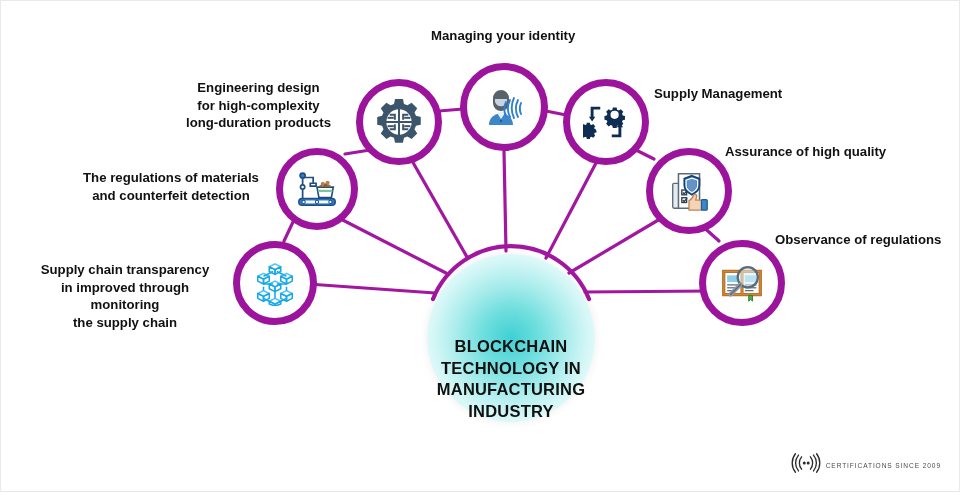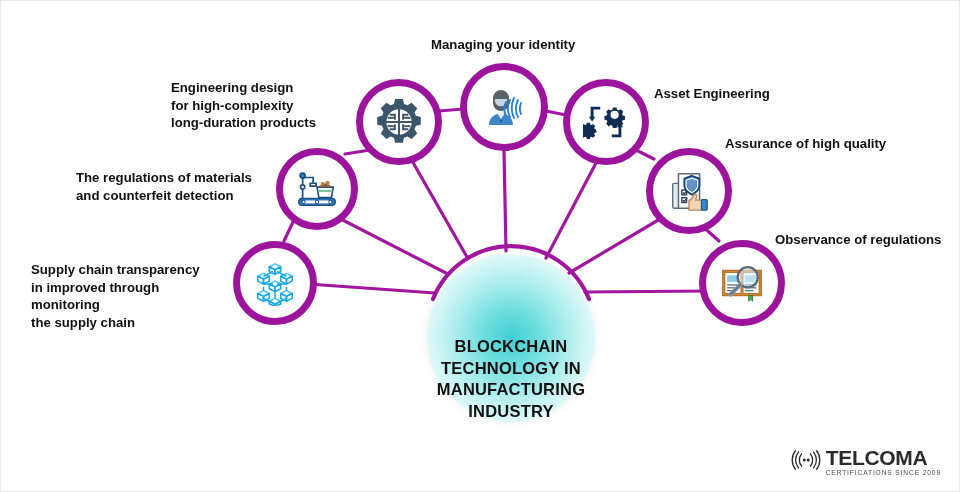--- a/index.html
+++ b/index.html
@@ -75,21 +75,21 @@
   
   .label {
     position: absolute;
     font-size: 13.2px;
     font-weight: bold;
     line-height: 1.33;
     color: #111111;
     white-space: pre-line;
     z-index: 6;
   }
-  .label.right-align { text-align: left; }
+  .label.right-align { text-align: center; }
   .label.left-align  { text-align: left; }
 
   
   .logo {
     position: absolute;
     right: 18px;
     bottom: 14px;
     display: flex;
     align-items: center;
     gap: 5px;
@@ -263,21 +263,21 @@
         <g fill="none" stroke="#2f7fd0" stroke-width="1.9" stroke-linecap="round">
           <path d="M26 33 a10 13 0 0 1 0 -14"></path>
           <path d="M30 34 a11 15 0 0 1 0 -17"></path>
           <path d="M34 35 a12 17 0 0 1 0 -20"></path>
           <path d="M38 34 a11 15 0 0 1 0 -17"></path>
           <path d="M41 31 a8 11 0 0 1 0 -11"></path>
         </g>
       </svg>
     </span>
   </div>
-  <div class="label left-align" style="left:430px; top:35px; width:250px;">Managing your identity</div>
+  <div class="label left-align" style="left:430px; top:26px; width:250px;">Managing your identity</div>
 
   <div class="node" style="left:562px; top:78px; width:86px; height:86px;">
     <span>
       <svg width="46" height="46" viewBox="0 0 48 48">
         <g fill="#0f2d52">
 
           <path d="M30.5 8 h5 l.7 3 2.2 .9 2.6-1.7 3.5 3.5 -1.7 2.6 .9 2.2 3 .7 v5 l-3 .7 -.9 2.2 1.7 2.6 -3.5 3.5 -2.6-1.7 -2.2 .9 -.7 3 h-5 l-.7-3 -2.2-.9 -2.6 1.7 -3.5-3.5 1.7-2.6 -.9-2.2 -3-.7 v-5 l3-.7 .9-2.2 -1.7-2.6 3.5-3.5 2.6 1.7 2.2-.9 z" transform="translate(-2,-2) scale(0.78) translate(12,6)"></path>
 
           <path d="M30.5 8 h5 l.7 3 2.2 .9 2.6-1.7 3.5 3.5 -1.7 2.6 .9 2.2 3 .7 v5 l-3 .7 -.9 2.2 1.7 2.6 -3.5 3.5 -2.6-1.7 -2.2 .9 -.7 3 h-5 l-.7-3 -2.2-.9 -2.6 1.7 -3.5-3.5 1.7-2.6 -.9-2.2 -3-.7 v-5 l3-.7 .9-2.2 -1.7-2.6 3.5-3.5 2.6 1.7 2.2-.9 z" transform="scale(0.62) translate(-24,32)"></path>
         </g>
@@ -286,21 +286,21 @@
 
         <g fill="#0f2d52">
           <path d="M8 8 h10 v3 h-7 v9 h-3 z"></path>
           <path d="M6.2 18.5 h6.6 l-3.3 5 z"></path>
           <path d="M40 40 h-10 v-3 h7 v-9 h3 z"></path>
           <path d="M41.8 29.5 h-6.6 l3.3 -5 z"></path>
         </g>
       </svg>
     </span>
   </div>
-  <div class="label left-align" style="left:653px; top:84px; width:230px;">Asset Engineering</div>
+  <div class="label left-align" style="left:653px; top:84px; width:230px;">Supply Management</div>
 
   <div class="node" style="left:645px; top:147px; width:86px; height:86px;">
     <span>
       <svg width="46" height="46" viewBox="0 0 48 48">
 
         <rect x="7" y="16" width="10" height="26" rx="1.5" fill="#e6ebef" stroke="#5b6b7a" stroke-width="1.4"></rect>
 
         <path d="M13 6 h22 v36 h-22 z" fill="#ffffff" stroke="#5b6b7a" stroke-width="1.6"></path>
 
         <g stroke="#2c3e50" stroke-width="1.4" fill="none">
@@ -312,21 +312,21 @@
 
         <path d="M27 8 l8 3 v7 q0 6 -8 10 q-8 -4 -8 -10 v-7 z" fill="#2f6fb5" stroke="#17406e" stroke-width="1.6"></path>
         <path d="M27 11.5 l5 1.9 v4.8 q0 3.8 -5 6.4 q-5 -2.6 -5 -6.4 v-4.8 z" fill="#ffffff" opacity="0.25"></path>
         <path d="M27 10.5 l6 2.3 v5.4 q0 4.5 -6 7.5 q-6 -3 -6 -7.5 v-5.4 z" fill="none" stroke="#ffffff" stroke-width="1.3"></path>
 
         <path d="M24 44 v-10 q3 -1 4.5 -5 q.6 -2.2 2.4 -1.6 q1.6 .6 1 2.8 l-1 3.4 h6.4 q2 0 1.7 2 l-1.4 7 q-.3 1.4 -2 1.4 z" fill="#f6d3b3" stroke="#b6875f" stroke-width="1.4" stroke-linejoin="round"></path>
         <rect x="37" y="33" width="6" height="11" rx="1" fill="#3d87c9" stroke="#1e5c94" stroke-width="1.3"></rect>
       </svg>
     </span>
   </div>
-  <div class="label left-align" style="left:724px; top:134px; width:230px;">Assurance of high quality</div>
+  <div class="label left-align" style="left:724px; top:142px; width:230px;">Assurance of high quality</div>
 
   <div class="node" style="left:698px; top:239px; width:86px; height:86px;">
     <span>
       <svg width="46" height="46" viewBox="0 0 48 48">
 
         <path d="M4 11 h40 v26 h-40 z" fill="#e89a3c" stroke="#b8742a" stroke-width="1.6"></path>
 
         <path d="M6 13 h17 v22 h-17 z" fill="#ffffff" stroke="#b8742a" stroke-width="1.3"></path>
         <path d="M25 13 h17 v22 h-17 z" fill="#ffffff" stroke="#b8742a" stroke-width="1.3"></path>
         <rect x="8.5" y="16" width="12" height="7" fill="#8fd0e8"></rect>
@@ -369,18 +369,17 @@
           <path d="M5 0.5 a17 17 0 0 0 0 21"></path>
           <path d="M22 4 a11 11 0 0 1 0 14"></path>
           <path d="M25.5 2 a14 14 0 0 1 0 18"></path>
           <path d="M29 0.5 a17 17 0 0 1 0 21"></path>
         </g>
         <circle cx="15" cy="11" r="1.7" fill="#2b2b2b"></circle>
         <circle cx="19.5" cy="11" r="1.7" fill="#2b2b2b"></circle>
       </svg>
     </span>
     <span class="logo-wordmark">
-      <span class="logo-name">TELCOMA</span>
       <span class="logo-tagline">CERTIFICATIONS SINCE 2009</span>
     </span>
   </div>
 
 </div>
 
 </body></html>

